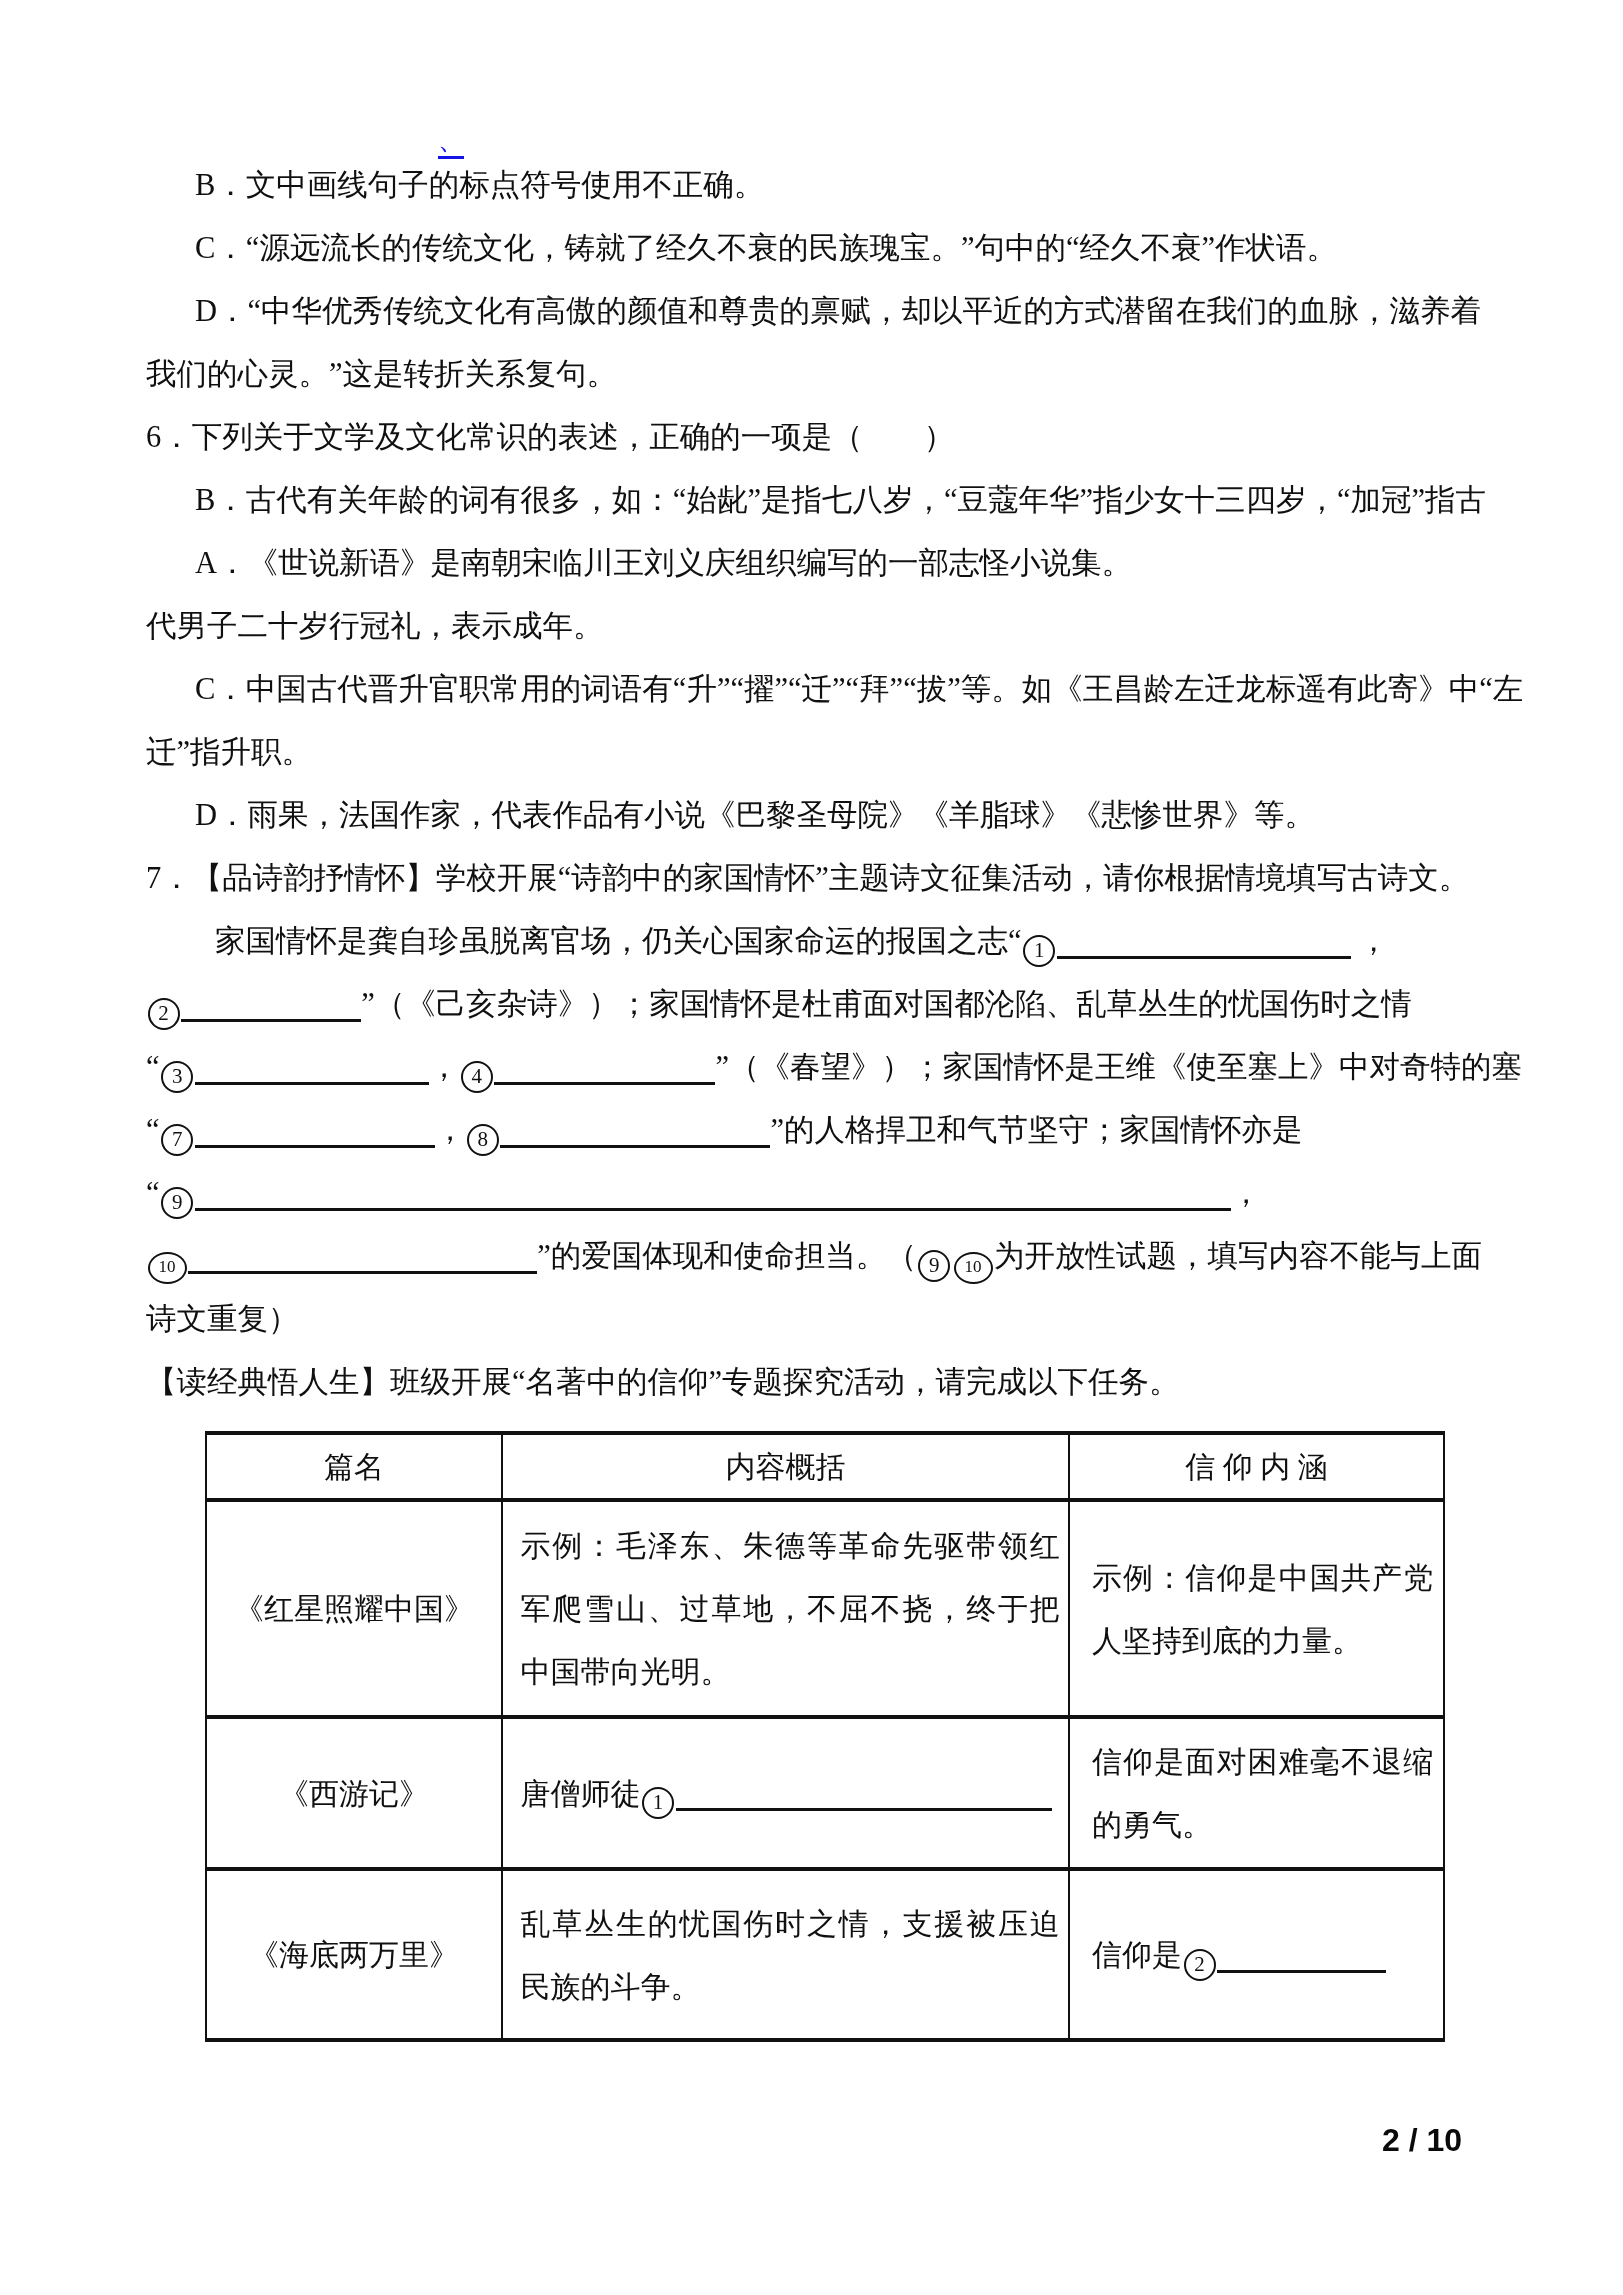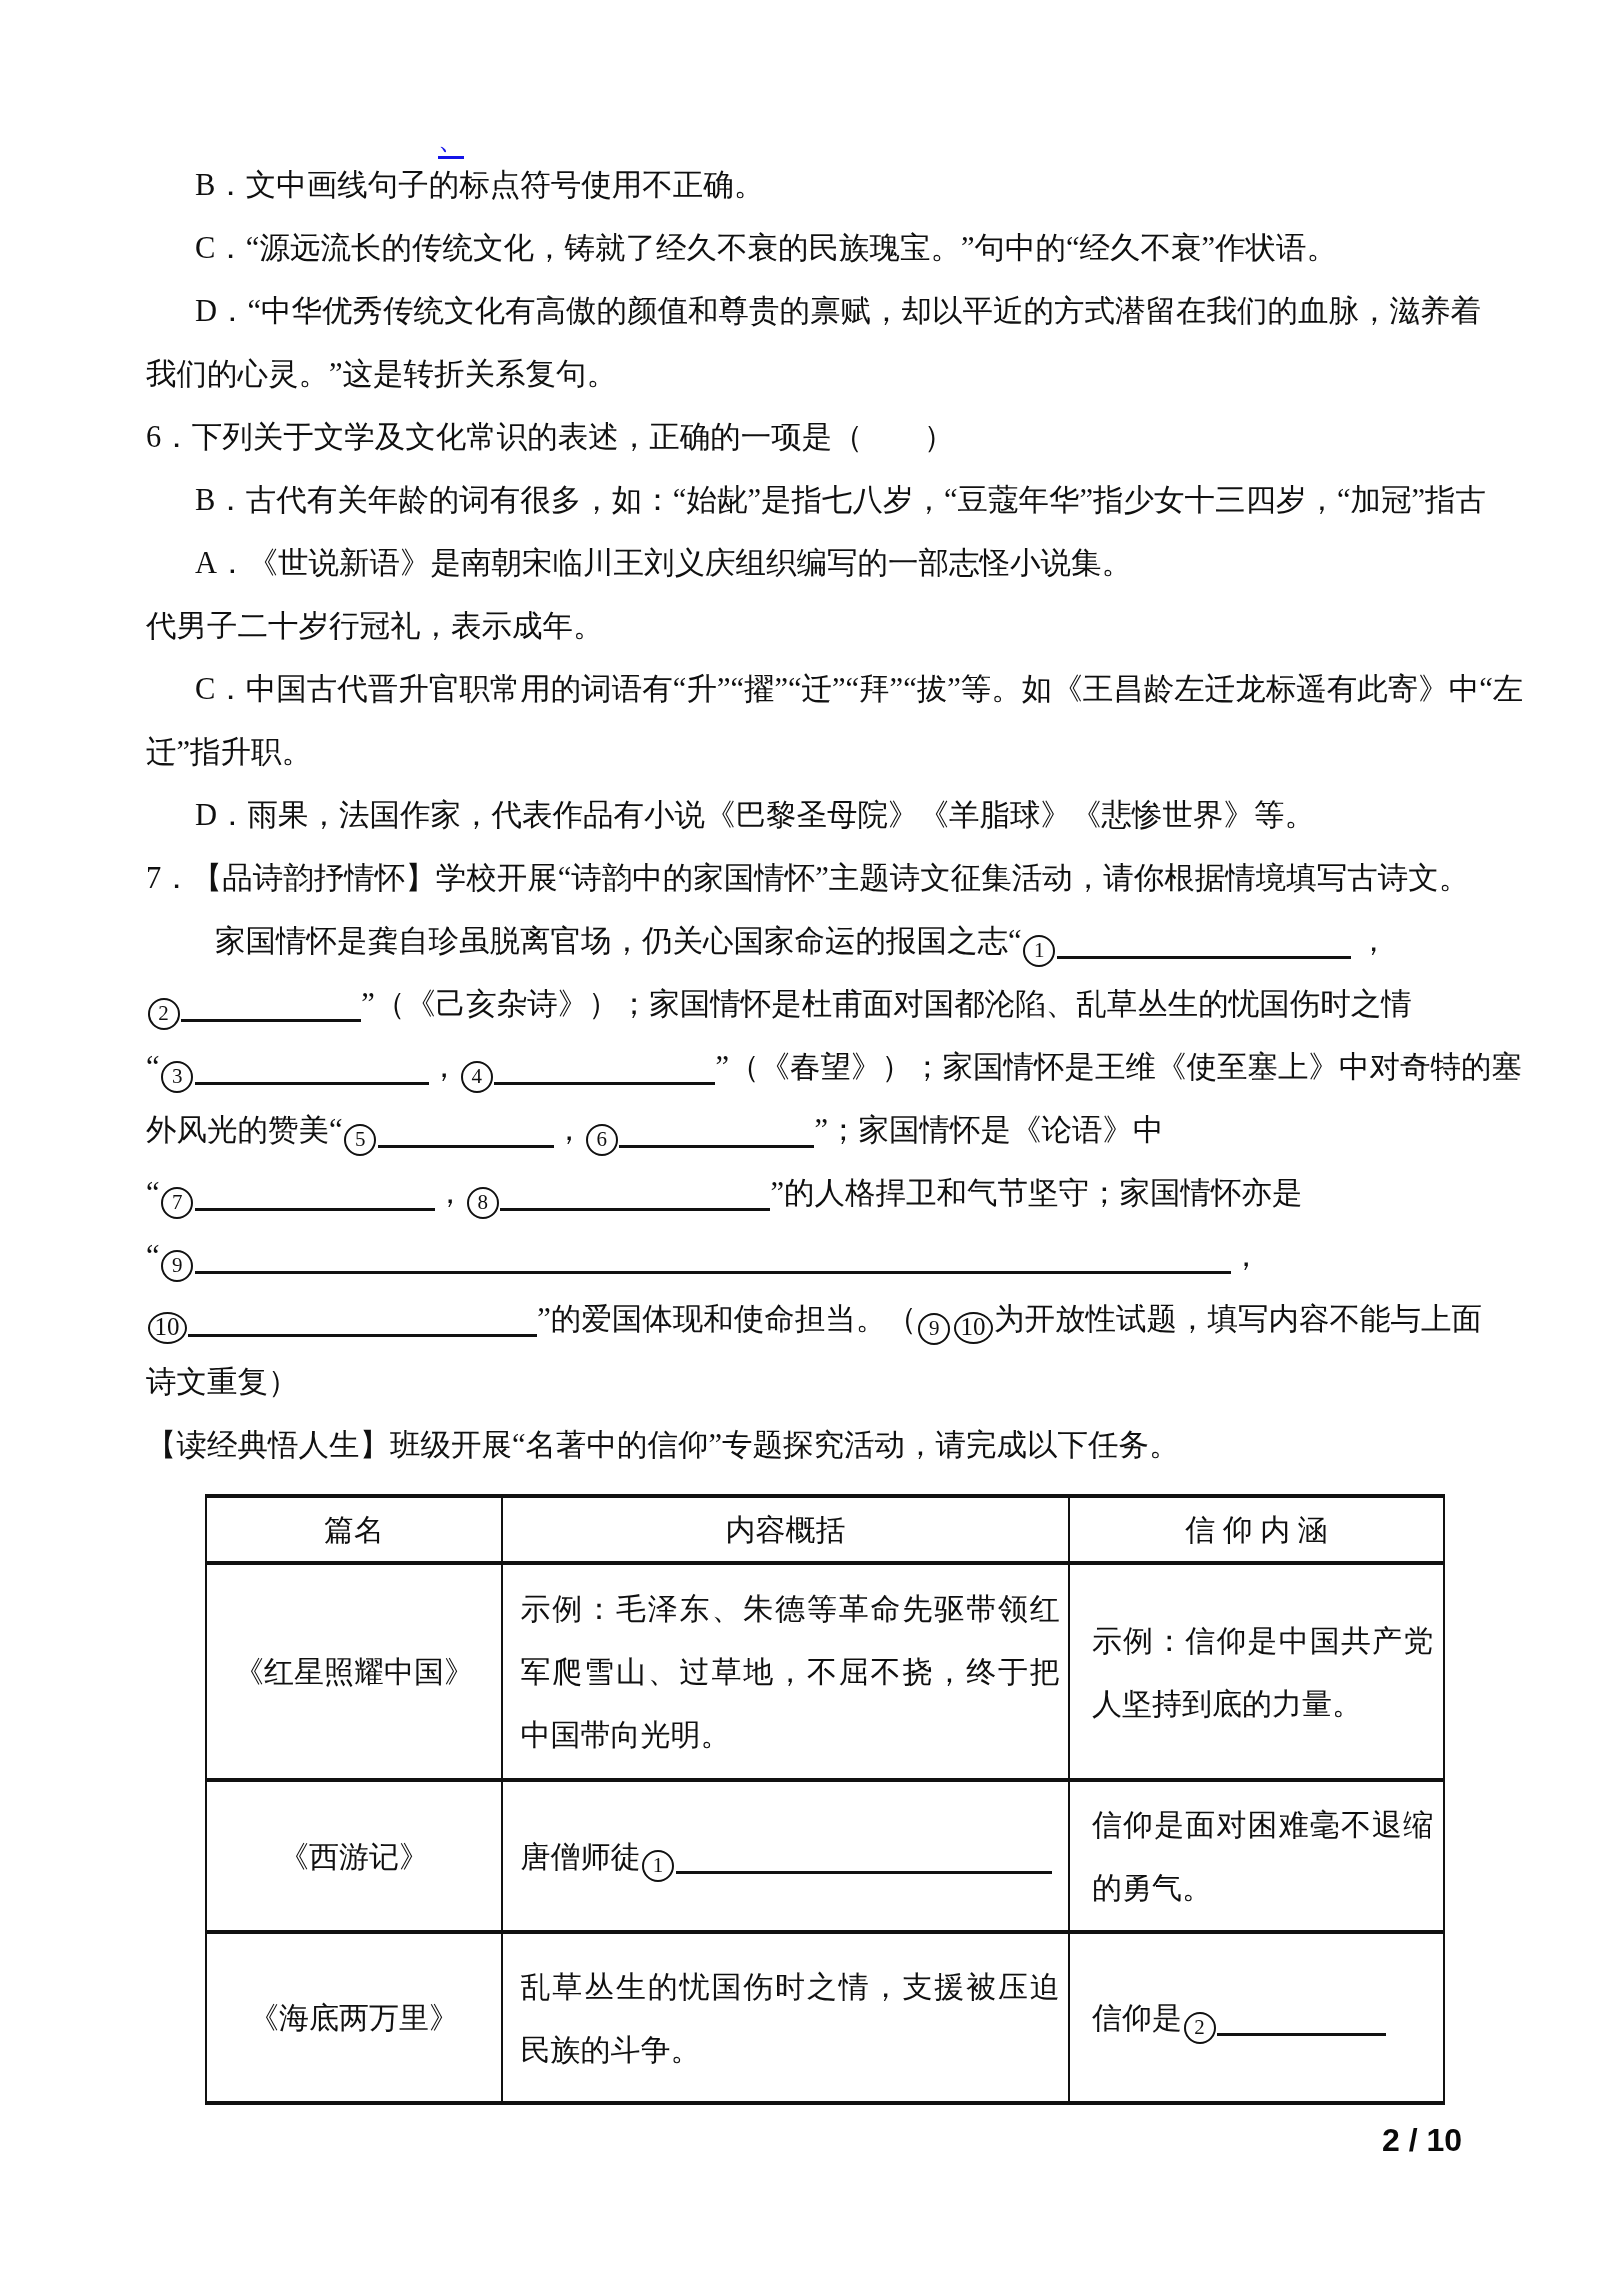--- a/index.html
+++ b/index.html
@@ -31,21 +31,21 @@
     width:32px;height:32px;
     border:2.2px solid #111;
     border-radius:50%;
     line-height:26px;
     font-size:21px;
     text-align:center;
     vertical-align:-5.5px;
     margin:0 1.6px;
     font-family:"Liberation Serif","DejaVu Serif",serif;
   }
-  .circ.wide{width:39px;font-size:25px;}
+  .circ.wide{width:39px;font-size:17px;}
   .blank{
     display:inline-block;
     height:28px;
     border-bottom:3.3px solid #111;
     vertical-align:-7.6px;
   }
   
   .belief-table{
     border-collapse:collapse;
     margin-left:59px;
@@ -109,21 +109,20 @@
         <div class="ln option"><span>B．古代有关年龄的词有很多，如：“始龀”是指七八岁，“豆蔻年华”指少女十三四岁，“加冠”指古</span></div>
         <div class="ln option"><span>A．《世说新语》是南朝宋临川王刘义庆组织编写的一部志怪小说集。</span></div>
         <div class="ln flush"><span>代男子二十岁行冠礼，表示成年。</span></div>
         <div class="ln option"><span>C．中国古代晋升官职常用的词语有“升”“擢”“迁”“拜”“拔”等。如《王昌龄左迁龙标遥有此寄》中“左</span></div>
         <div class="ln flush"><span>迁”指升职。</span></div>
         <div class="ln option"><span>D．雨果，法国作家，代表作品有小说《巴黎圣母院》《羊脂球》《悲惨世界》等。</span></div>
         <div class="ln flush"><span>7．【品诗韵抒情怀】学校开展“诗韵中的家国情怀”主题诗文征集活动，请你根据情境填写古诗文。</span></div>
         <div class="ln para"><span>家国情怀是龚自珍虽脱离官场，仍关心国家命运的报国之志“</span><span class="circ">1</span><span class="blank" style="width: 294px;"></span><span> ，</span></div>
         <div class="ln flush"><span class="circ">2</span><span class="blank" style="width: 180px;"></span><span>”（《己亥杂诗》）；家国情怀是杜甫面对国都沦陷、乱草丛生的忧国伤时之情</span></div>
         <div class="ln flush"><span>“</span><span class="circ">3</span><span class="blank" style="width: 234px;"></span><span>，</span><span class="circ">4</span><span class="blank" style="width: 221px;"></span><span>”（《春望》）；家国情怀是王维《使至塞上》中对奇特的塞</span></div>
-        <div class="ln flush"><span>外风光的赞美“</span><span class="circ">5</span><span class="blank" style="width: 176px;"></span><span>，</span><span class="circ">6</span><span class="blank" style="width: 195px;"></span><span>”；家国情怀是《论语》中</span></div>
         <div class="ln flush"><span>“</span><span class="circ">7</span><span class="blank" style="width: 240px;"></span><span>，</span><span class="circ">8</span><span class="blank" style="width: 270px;"></span><span>”的人格捍卫和气节坚守；家国情怀亦是</span></div>
         <div class="ln flush"><span>“</span><span class="circ">9</span><span class="blank" style="width: 1036px;"></span><span>，</span></div>
         <div class="ln flush"><span class="circ wide">10</span><span class="blank" style="width: 349px;"></span><span>”的爱国体现和使命担当。（</span><span class="circ">9</span><span class="circ wide">10</span><span>为开放性试题，填写内容不能与上面</span></div>
         <div class="ln flush"><span>诗文重复）</span></div>
         <div class="ln flush"><span>【读经典悟人生】班级开展“名著中的信仰”专题探究活动，请完成以下任务。</span></div>
       </div>
 
     <table class="belief-table">
       <colgroup>
         <col style="width:296px">

